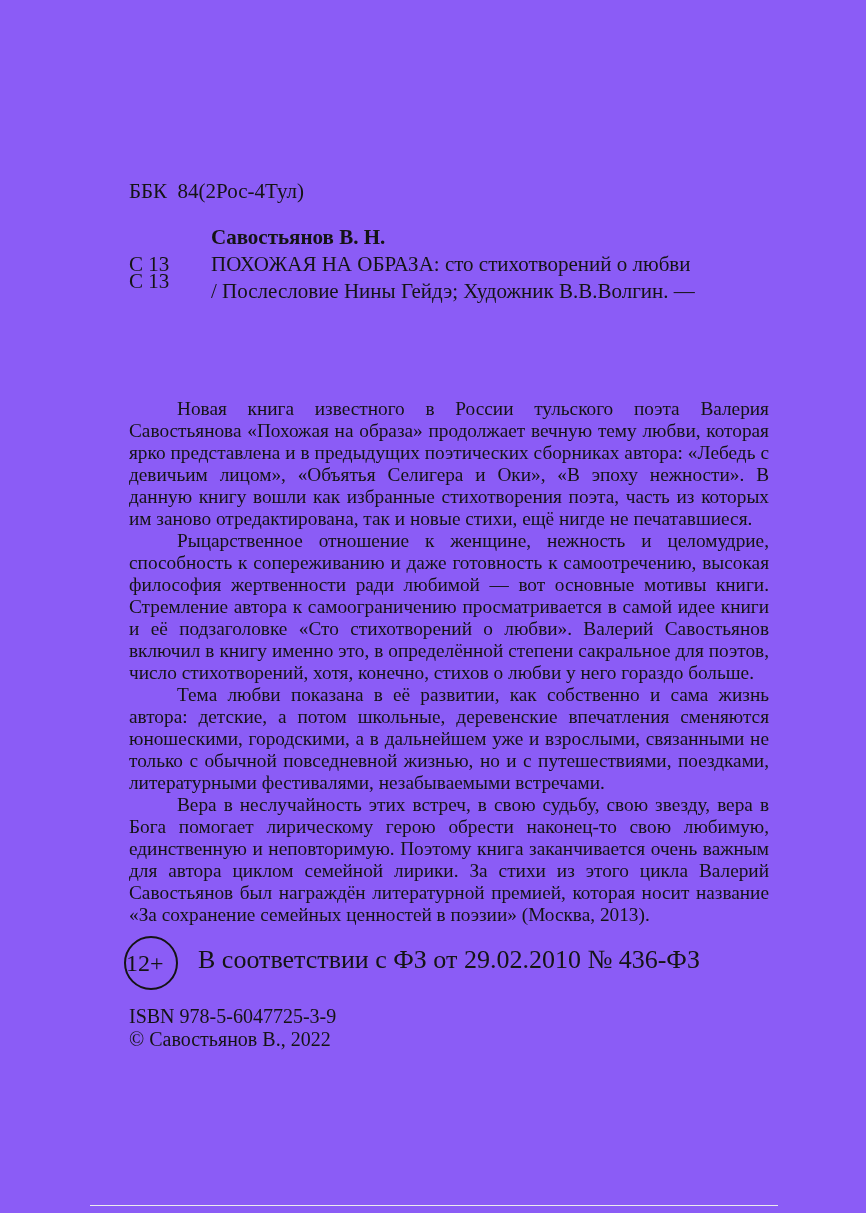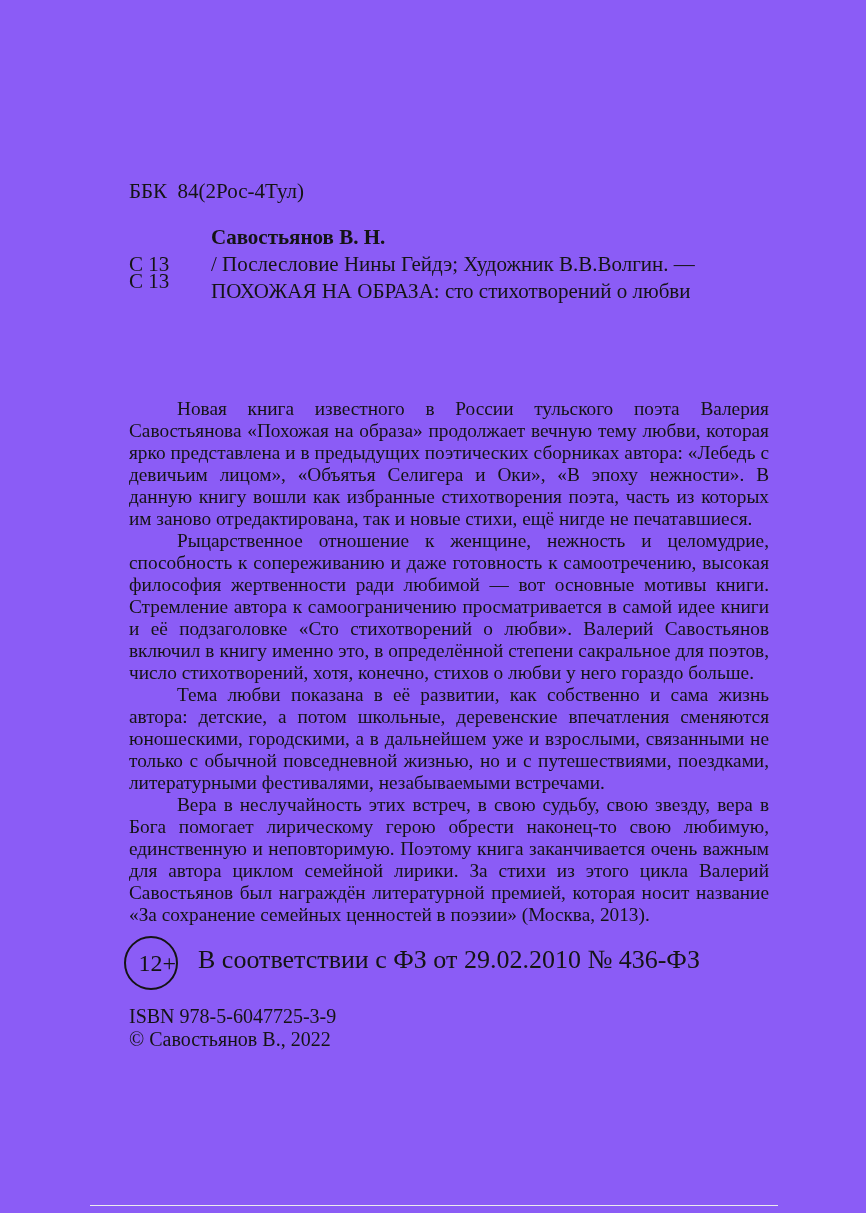--- a/index.html
+++ b/index.html
@@ -71,21 +71,21 @@
   .age-badge {
     position: absolute;
     left: 0;
     top: 0;
     width: 50px;
     height: 50px;
     border: 2.5px solid #141414;
     border-radius: 50%;
     display: flex;
     align-items: center;
-    justify-content: flex-end;
+    justify-content: flex-start;
     font-size: 24px;
   }
   .law-text {
     position: absolute;
     left: 74px;
     top: 9px;
     font-size: 26px;
     white-space: nowrap;
   }
   
@@ -116,22 +116,22 @@
 
   <div class="bbk-block">
     <div>ББК  84(2Рос-4Тул)</div>
     <div>С 13</div>
   </div>
 
   <div class="imprint">
     <div class="index-label">С 13</div>
     <div class="imprint-lines">
       <div class="author">Савостьянов В. Н.</div>
+      <div>ПОХОЖАЯ НА ОБРАЗА: сто стихотворений о любви</div>
       <div>/ Послесловие Нины Гейдэ; Художник В.В.Волгин. —</div>
-      <div>ПОХОЖАЯ НА ОБРАЗА: сто стихотворений о любви</div>
     </div>
   </div>
 
   <div class="annotation">
     <p>Новая книга известного в России тульского поэта Валерия Савостьянова «Похожая на образа» продолжает вечную тему любви, которая ярко представлена и в предыдущих поэтических сборниках автора: «Лебедь с девичьим лицом», «Объятья Селигера и Оки», «В эпоху нежности». В данную книгу вошли как избранные стихотворения поэта, часть из которых им заново отредактирована, так и новые стихи, ещё нигде не печатавшиеся.</p>
     <p>Рыцарственное отношение к женщине, нежность и целомудрие, способность к сопереживанию и даже готовность к самоотречению, высокая философия жертвенности ради любимой — вот основные мотивы книги. Стремление автора к самоограничению просматривается в самой идее книги и её подзаголовке «Сто стихотворений о любви». Валерий Савостьянов включил в книгу именно это, в определённой степени сакральное для поэтов, число стихотворений, хотя, конечно, стихов о любви у него гораздо больше.</p>
     <p>Тема любви показана в её развитии, как собственно и сама жизнь автора: детские, а потом школьные, деревенские впечатления сменяются юношескими, городскими, а в дальнейшем уже и взрослыми, связанными не только с обычной повседневной жизнью, но и с путешествиями, поездками, литературными фестивалями, незабываемыми встречами.</p>
     <p>Вера в неслучайность этих встреч, в свою судьбу, свою звезду, вера в Бога помогает лирическому герою обрести наконец-то свою любимую, единственную и неповторимую. Поэтому книга заканчивается очень важным для автора  циклом семейной лирики. За стихи из этого цикла Валерий Савостьянов был награждён литературной премией, которая носит название «За сохранение семейных ценностей в поэзии» (Москва, 2013).</p>
   </div>
 

